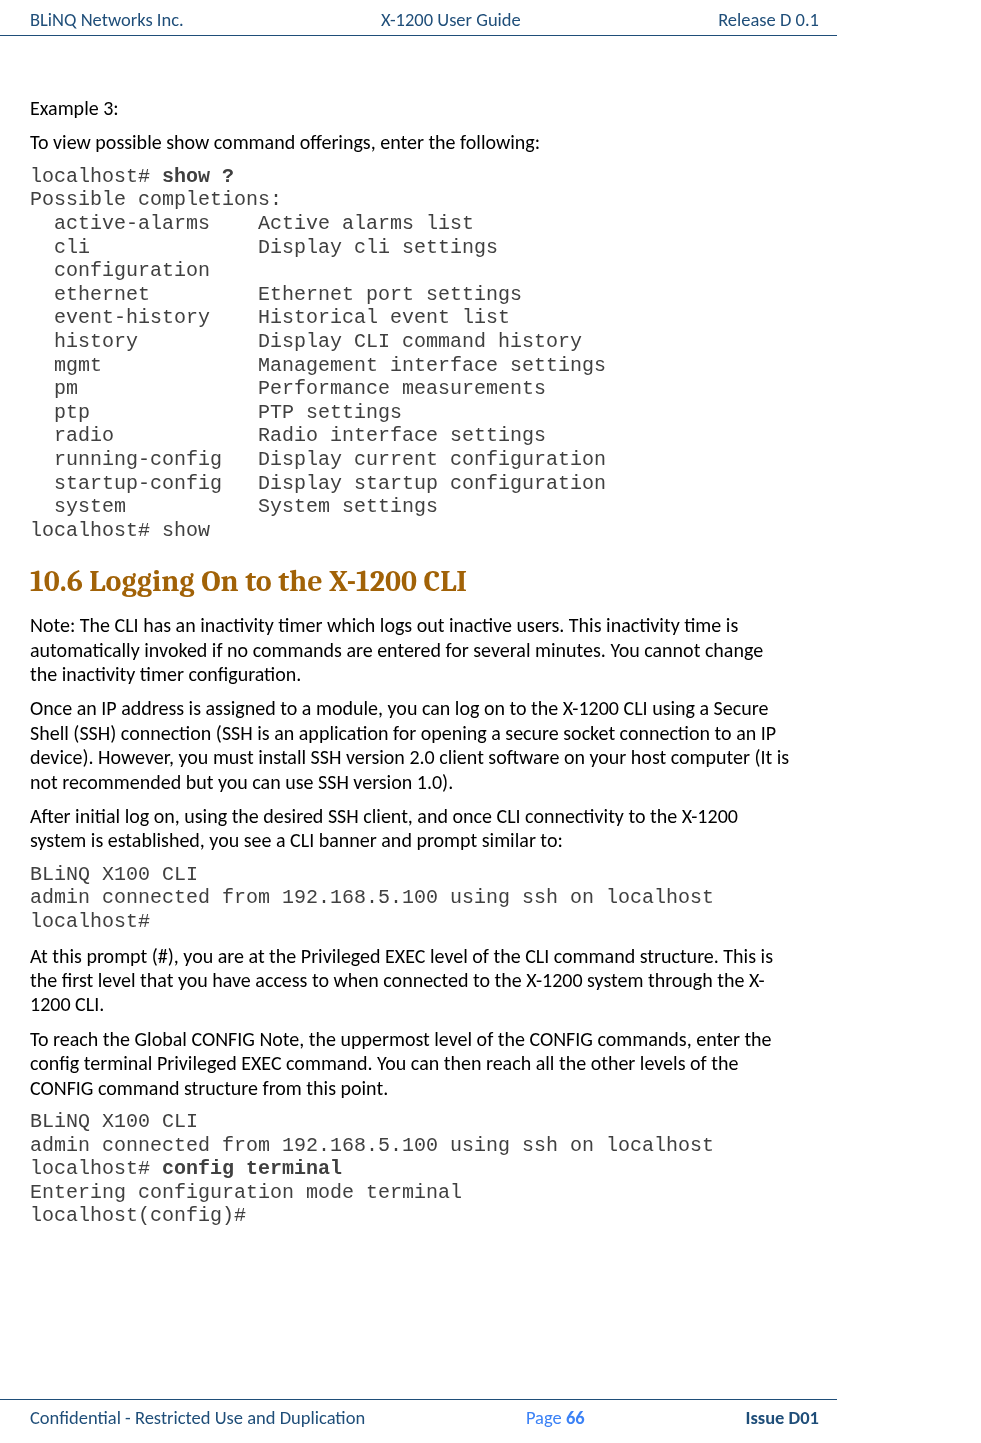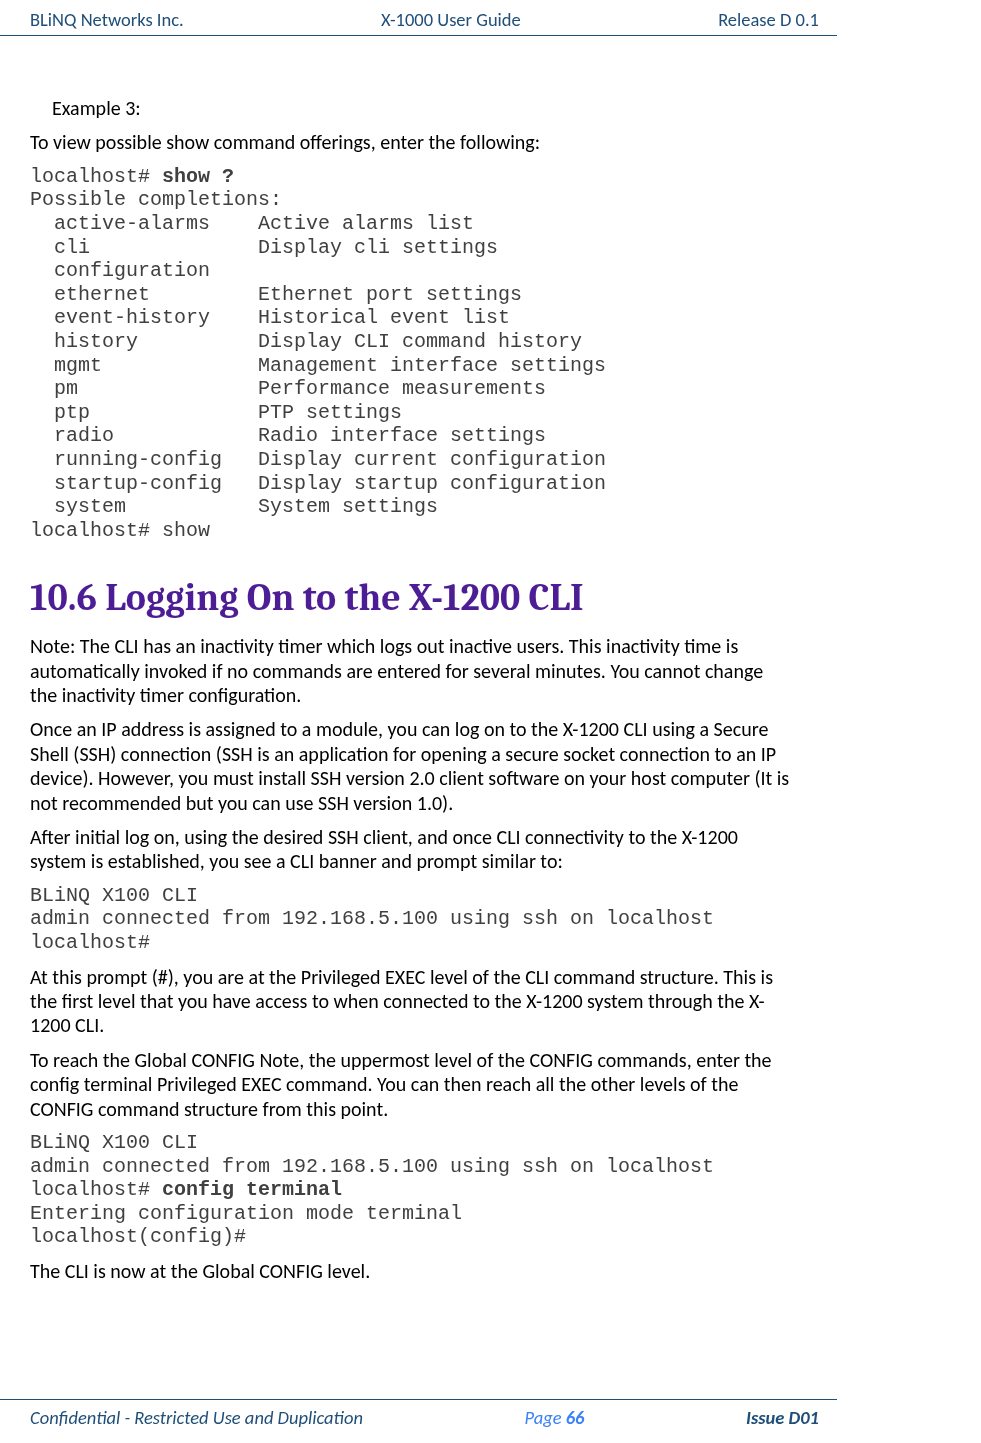--- a/index.html
+++ b/index.html
@@ -40,57 +40,56 @@
     font-family: "Courier New", monospace;
     font-size: 20px;
     line-height: 1.18;
     color: #404040;
     margin: 2px 0 2px 0;
     white-space: pre;
   }
   pre.mono .bold { font-weight: bold; }
   h2.section {
     font-family: Cambria, Georgia, serif;
-    color: #4c1d95;
-    font-size: 38px;
+    color: #a16207;
+    font-size: 30px;
     font-weight: bold;
-    margin: 34px 0 14px 0;
+    margin: 22px 0 14px 0;
   }
   .footer {
     position: absolute;
     bottom: 14px;
     left: 0;
     right: 0;
     padding: 6px 18px 0 30px;
     display: flex;
     justify-content: space-between;
     align-items: center;
     color: #1f4e79;
     font-size: 18.5px;
     border-top: 1px solid #1f4e79;
-    font-style: italic;
   }
   .footer .pgnum { color: #3b82f6; }
   .footer .pgnum b { font-weight: bold; }
   .strong { font-weight: normal; }
 </style>
 </head>
 <body>
 
 <div class="page">
 
   <div class="header">
     <span>BLiNQ Networks Inc.</span>
-    <span class="center">X-1000 User Guide</span>
+    <span class="center">X-1200 User Guide</span>
     <span>Release D 0.1</span>
   </div>
 
   <div class="content">
 
-    <p class="body" style="margin-top:42px;margin-left:22px;">Example 3:</p>
+    <p class="body" style="margin-top:42px;">Example 3:</p>
 
     <p class="body">To view possible show command offerings, enter the following:</p>
 
     <pre class="mono"><span>local​host# </span><span class="bold">show ?</span>
 <span>Possible completions:</span>
 <span>  active-alarms    Active alarms list</span>
 <span>  cli              Display cli settings</span>
 <span>  configuration</span>
 <span>  ethernet         Ethernet port settings</span>
 <span>  event-history    Historical event list</span>
@@ -119,21 +118,20 @@
     <p class="body">At this prompt (#), you are at the Privileged EXEC level of the CLI command structure. This is the first level that you have access to when connected to the X-1200 system through the X-1200 CLI.</p>
 
     <p class="body"><span>To reach the Global CONFIG Note, the uppermost level of the CONFIG commands, enter the </span><span class="strong">config terminal</span><span> Privileged EXEC command. You can then reach all the other levels of the CONFIG command structure from this point.</span></p>
 
     <pre class="mono"><span>BLiNQ X100 CLI</span>
 <span>admin connected from 192.168.5.100 using ssh on localhost</span>
 <span>local​host# </span><span class="bold">config terminal</span>
 <span>Entering configuration mode terminal</span>
 <span>local​host(config)#</span></pre>
 
-    <p class="body">The CLI is now at the Global CONFIG level.</p>
 
   </div>
 
   <div class="footer">
     <span>Confidential - Restricted Use and Duplication</span>
     <span class="pgnum"><span>Page </span><b>66</b></span>
     <span><b>Issue D01</b></span>
   </div>
 
 </div>

